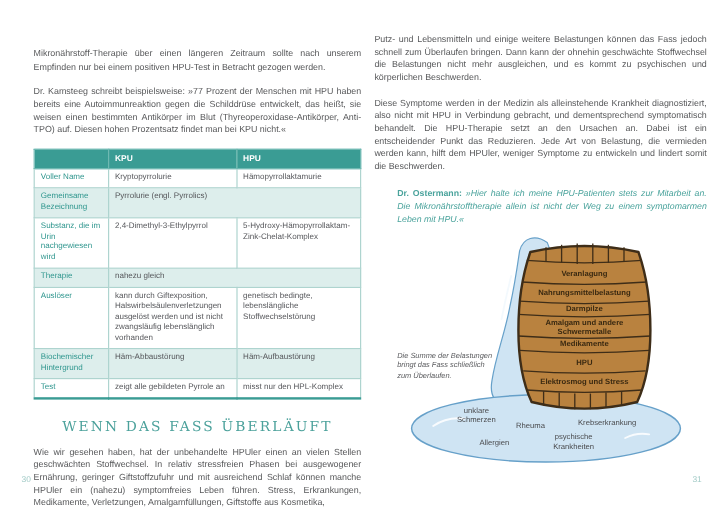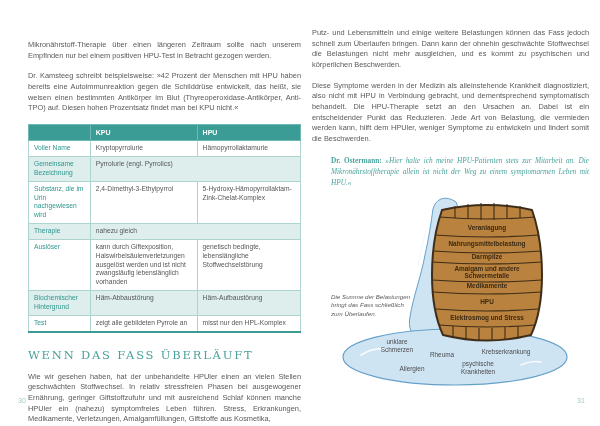--- a/index.html
+++ b/index.html
@@ -15,23 +15,23 @@
   
   table.cmp{width:100%;border-collapse:collapse;font-size:6.7px;line-height:1.32;
     margin-top:3px;border-bottom:2px solid #3a9c94;}
   table.cmp th{background:#3a9c94;color:#ffffff;text-align:left;padding:3px 5px;
     font-size:7px;font-weight:bold;border:1px solid #6fb9b2;}
   table.cmp td{border:1px solid #aed4cf;padding:3px 5px;vertical-align:top;color:#55565a;}
   table.cmp td.lbl{color:#2f968e;width:52px;}
   table.cmp tr.alt td{background:#ddeeec;}
 
   h2.fass{font-family:"DejaVu Serif",serif;font-weight:400;color:#4ba19b;
-    font-size:11.5px;letter-spacing:1.8px;text-align:left;margin:15px 0 10px 0;}
+    font-size:11.5px;letter-spacing:1.8px;text-align:center;margin:15px 0 10px 0;}
 
-  .quote{margin:1px 0 0 19px;font-family:Liberation Serif, serif;font-style:italic;
+  .quote{margin:1px 0 0 19px;font-family:Liberation Sans, sans-serif;font-style:italic;
     color:#4aa39c;font-size:7.3px;line-height:1.55;text-align:justify;}
   .quote .speaker{font-style:normal;font-weight:bold;}
 
   .caption{position:absolute;left:331px;top:293px;width:86px;font-size:6.2px;
     font-style:italic;color:#5a5b5e;line-height:1.35;}
 
   .pagenum{position:absolute;top:397px;font-size:7px;color:#9fc9c5;}
   .pagenum.left{left:18px;}
   .pagenum.right{left:577px;}
 
@@ -39,21 +39,21 @@
   .barrel-label{font-family:"Liberation Sans",sans-serif;font-weight:bold;
     font-size:6.4px;fill:#3b2a12;text-anchor:middle;}
   .puddle-label{font-family:"Liberation Sans",sans-serif;font-size:6.4px;
     fill:#4a4b4e;text-anchor:middle;}
 </style>
 </head>
 <body>
 
 <div class="col-left">
   <p class="body">Mikronährstoff-Therapie über einen längeren Zeitraum sollte nach unserem Empfinden nur bei einem positiven HPU-Test in Betracht gezogen werden.</p>
-  <p class="body">Dr. Kamsteeg schreibt beispielsweise: »42 Prozent der Menschen mit HPU haben bereits eine Autoimmunreaktion gegen die Schilddrüse entwickelt, das heißt, sie weisen einen bestimmten Antikörper im Blut (Thyreoperoxidase-Antikörper, Anti-TPO) auf. Diesen hohen Prozentsatz findet man bei KPU nicht.«</p>
+  <p class="body">Dr. Kamsteeg schreibt beispielsweise: »77 Prozent der Menschen mit HPU haben bereits eine Autoimmunreaktion gegen die Schilddrüse entwickelt, das heißt, sie weisen einen bestimmten Antikörper im Blut (Thyreoperoxidase-Antikörper, Anti-TPO) auf. Diesen hohen Prozentsatz findet man bei KPU nicht.«</p>
 
   <table class="cmp">
     <colgroup>
         <col style="width:56px">
         <col style="width:108px">
         <col style="width:108px">
       </colgroup>
     <thead>
       <tr>
         <th></th>

